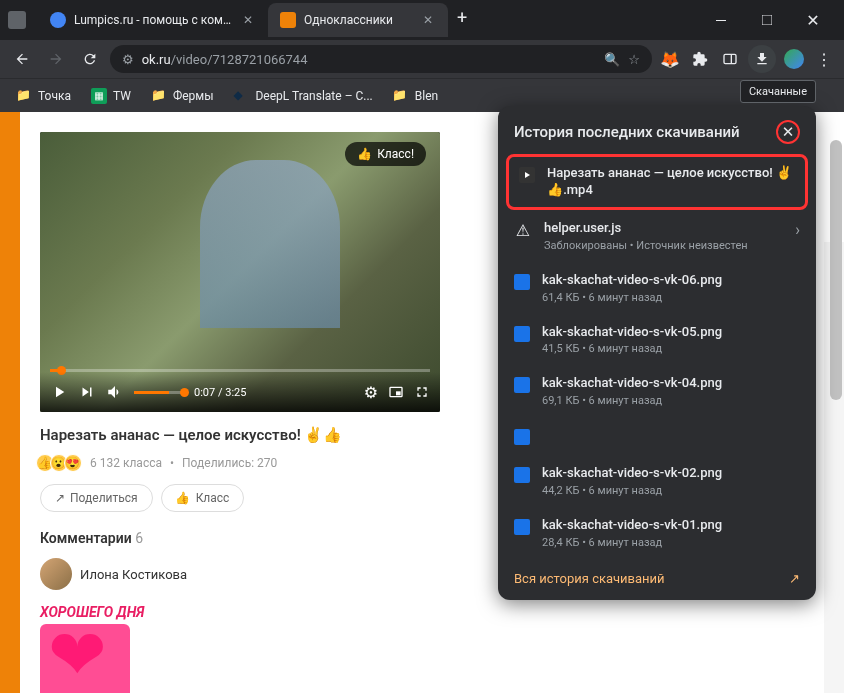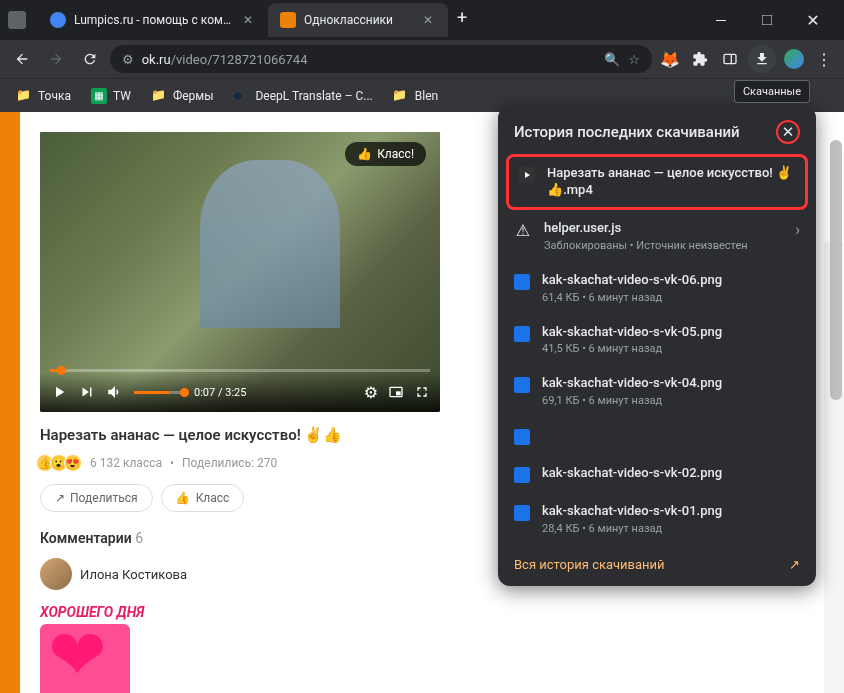--- a/index.html
+++ b/index.html
@@ -82,21 +82,21 @@
 .dl-icon.vid { background: #333; border-radius: 2px; width: 16px; height: 16px; position: relative; }
 .dl-icon.vid::after { content: ""; border-left: 5px solid #fff; border-top: 3px solid transparent; border-bottom: 3px solid transparent; position: absolute; left: 6px; top: 5px; }
 .dl-icon.warn { color: #e8eaed; font-size: 16px; }
 .dl-info { flex: 1; min-width: 0; }
 .dl-name { font-size: 13px; font-weight: 500; color: #e8eaed; line-height: 1.3; }
 .dl-meta { font-size: 11px; color: #9aa0a6; margin-top: 2px; }
 .dl-chevron { color: #9aa0a6; cursor: pointer; }
 .dl-footer { display: flex; align-items: center; justify-content: space-between; padding: 12px 16px 6px; font-size: 13px; color: #fdba74; cursor: pointer; }
 
 
-.tooltip { position: absolute; top: 80px; right: 34px; background: #202124; color: #e8eaed; font-size: 11px; padding: 4px 8px; border: 1px solid #5f6368; border-radius: 3px; z-index: 200; }
+.tooltip { position: absolute; top: 80px; right: 28px; background: #202124; color: #e8eaed; font-size: 11px; padding: 4px 8px; border: 1px solid #5f6368; border-radius: 3px; z-index: 200; }
 
 
 .right-peek { position: absolute; right: 0; top: 130px; width: 20px; bottom: 0; background: #f5f5f5; }
 .scrollbar { position: absolute; right: 2px; top: 140px; width: 12px; height: 260px; background: #c1c1c1; border-radius: 6px; }
 
 svg { display: block; }
 </style>
 </head>
 <body>
 
@@ -326,20 +326,21 @@
           <div class="dl-meta">69,1 КБ • 6 минут назад</div>
         </div>
       </div>
       <div class="dl-item">
         <div class="dl-icon img"></div>
       </div>
       <div class="dl-item">
         <div class="dl-icon img"></div>
         <div class="dl-info">
           <div class="dl-name">kak-skachat-video-s-vk-02.png</div>
+          <div class="dl-meta">44,2 КБ • 6 минут назад</div>
         </div>
       </div>
       <div class="dl-item">
         <div class="dl-icon img"></div>
         <div class="dl-info">
           <div class="dl-name">kak-skachat-video-s-vk-01.png</div>
           <div class="dl-meta">28,4 КБ • 6 минут назад</div>
         </div>
       </div>
     </div>

